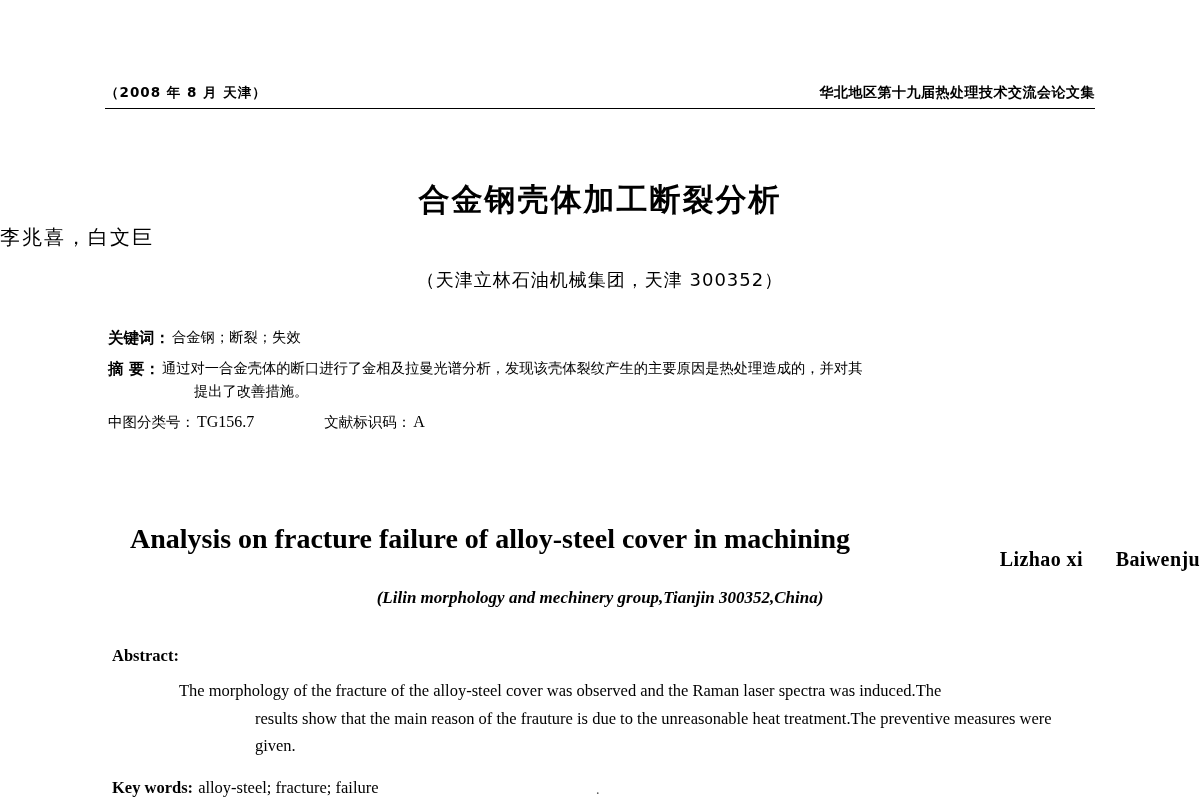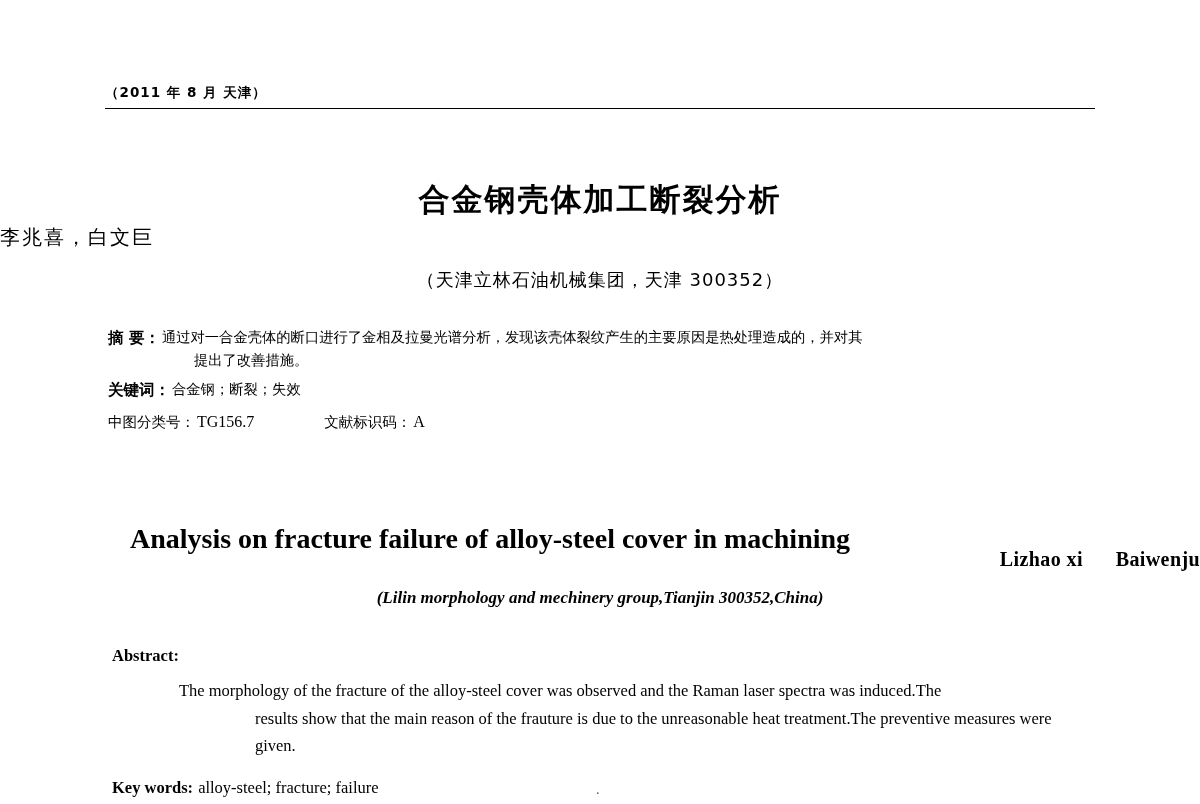--- a/index.html
+++ b/index.html
@@ -213,41 +213,42 @@
     font-size: 14px;
     color: #555;
   }
 </style>
 </head>
 <body>
 
 <div class="page">
 
   <div class="runhead">
-    <span class="left">（2011 年 8 月 天津）</span>
+    <span class="left">（2008 年 8 月 天津）</span>
+    <span class="right">华北地区第十九届热处理技术交流会论文集</span>
   </div>
   <div class="rule"></div>
 
   <h1 class="cn-title">合金钢壳体加工断裂分析</h1>
   <div class="cn-authors">李兆喜，白文巨</div>
   <div class="cn-affil">（天津立林石油机械集团，天津 300352）</div>
 
   <div class="cn-block">
+
+    <div class="cn-row">
+      <span class="cn-label">关键词：</span>
+      <span class="cn-body">合金钢；断裂；失效</span>
+    </div>
 
     <div class="cn-row">
       <span class="cn-label">摘 要：</span>
       <span class="cn-body">
         <span>通过对一合金壳体的断口进行了金相及拉曼光谱分析，发现该壳体裂纹产生的主要原因是热处理造成的，并对其</span>
         <span class="second-line">提出了改善措施。</span>
       </span>
-    </div>
-
-    <div class="cn-row">
-      <span class="cn-label">关键词：</span>
-      <span class="cn-body">合金钢；断裂；失效</span>
     </div>
 
     <div class="cls-row">
       <span class="k">中图分类号：</span>
       <span class="v">TG156.7</span>
       <span class="cls-gap"></span>
       <span class="k">文献标识码：</span>
       <span class="v">A</span>
     </div>
 

